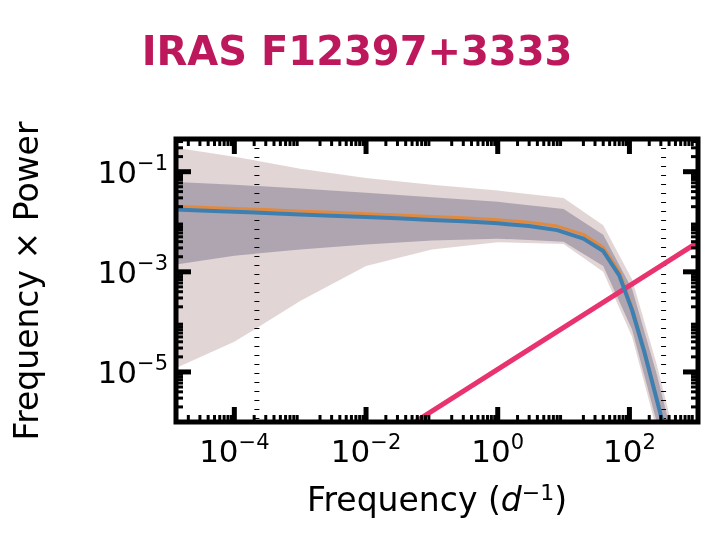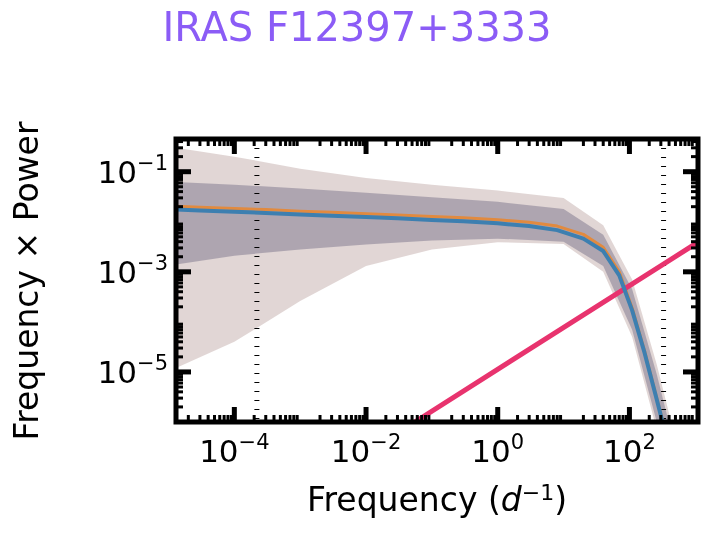--- a/index.html
+++ b/index.html
@@ -11,27 +11,27 @@
     position: relative;
     width: 714px;
     height: 553px;
     background: #ffffff;
     overflow: hidden;
     font-family: "DejaVu Sans", sans-serif;
   }
   #chart-title {
     position: absolute;
     left: 0;
-    top: 4px;
+    top: 28px;
     width: 714px;
     text-align: center;
     font-family: "DejaVu Sans", sans-serif;
-    font-weight: normal;
+    font-weight: bold;
     font-size: 40px;
-    color: #8b5cf6;
+    color: #be185d;
     letter-spacing: 0px;
     white-space: nowrap;
   }
   #plot-svg {
     position: absolute;
     left: 0;
     top: 0;
   }
   .tick-label {
     font-family: "DejaVu Sans", sans-serif;

